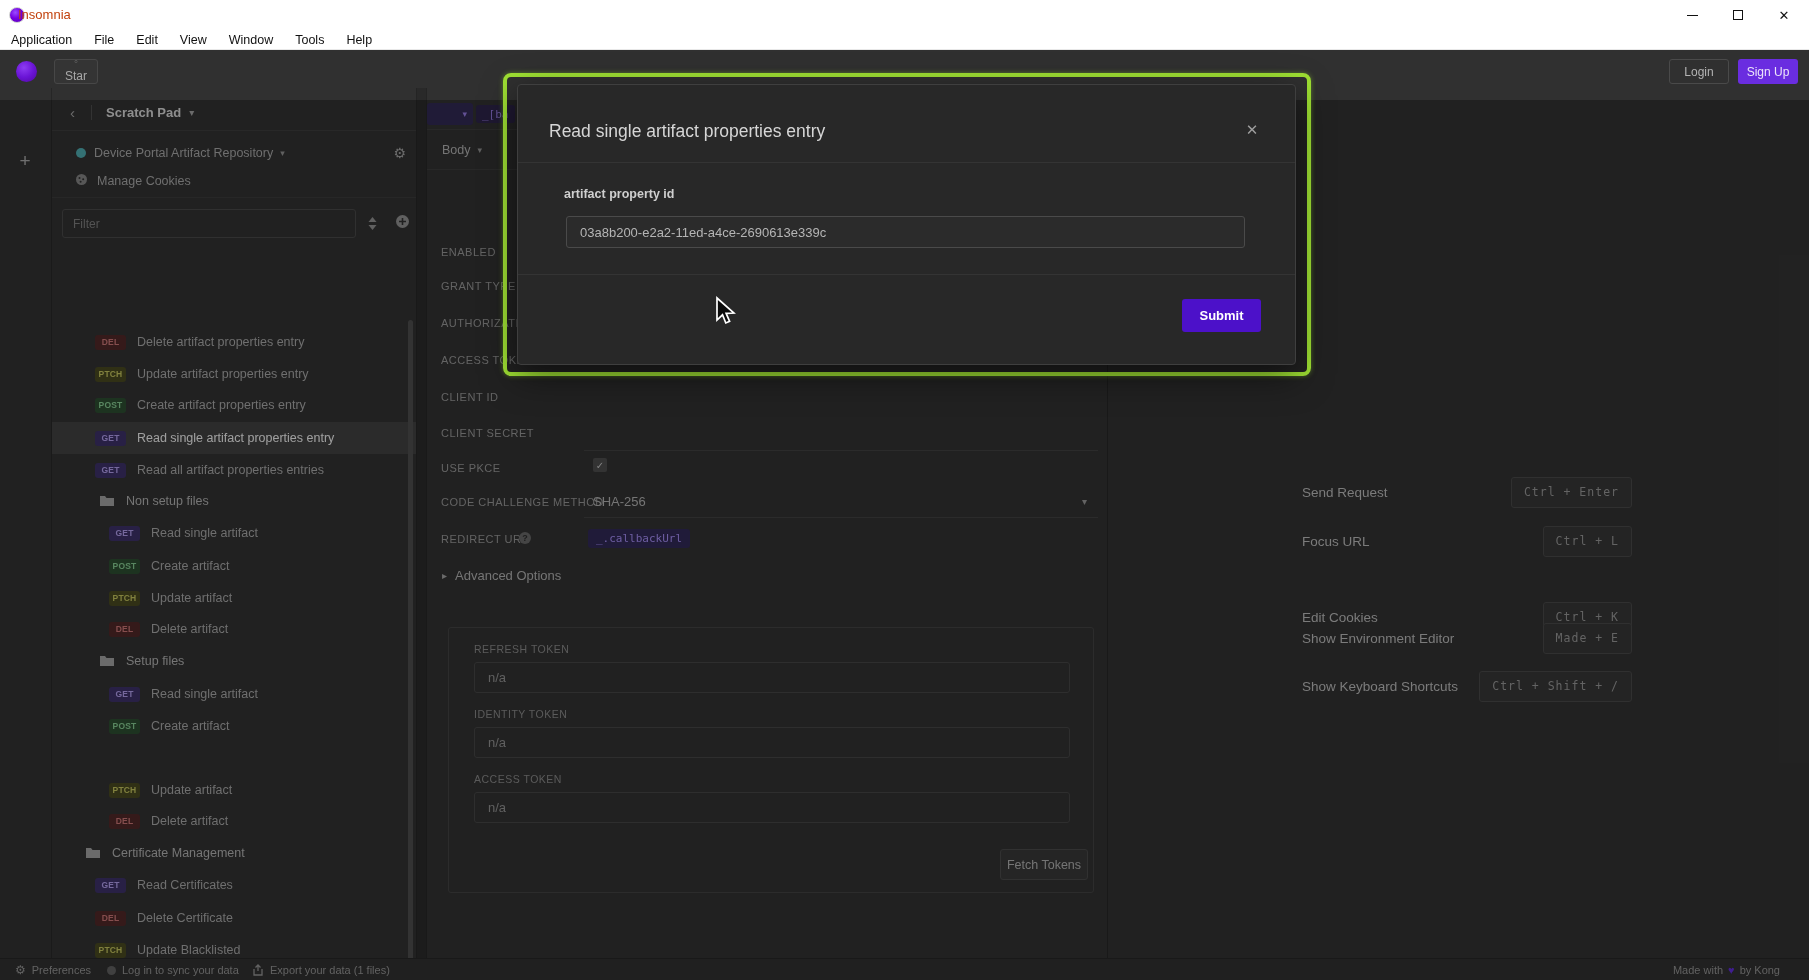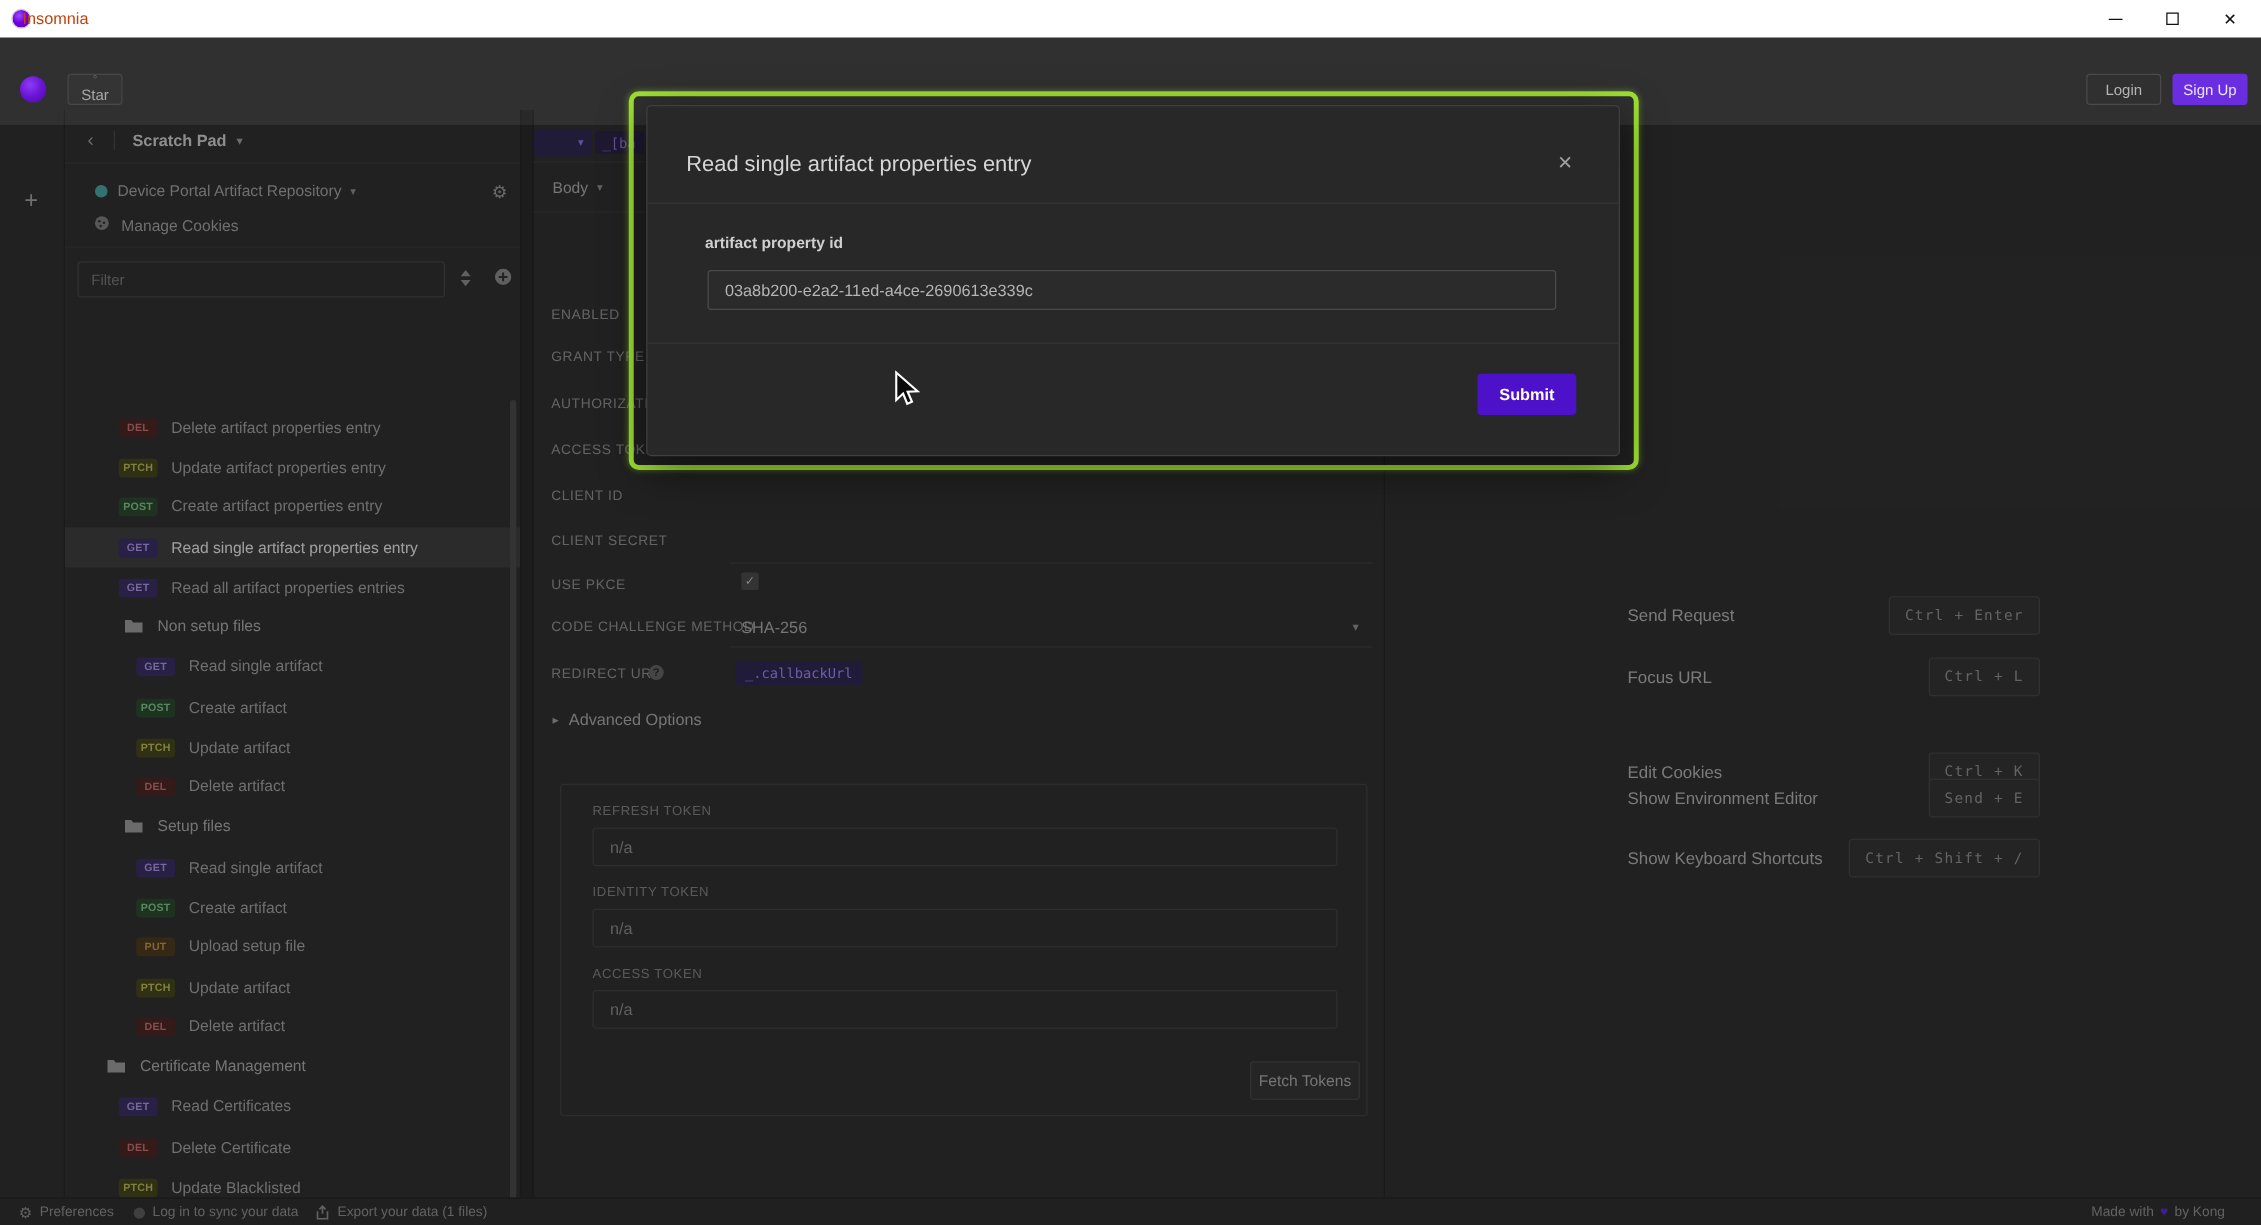--- a/index.html
+++ b/index.html
@@ -166,20 +166,29 @@
         <div class="win-min-glyph"></div>
       </div>
     <div class="win-btn" style="left:1715px;">
         <div class="win-max-glyph"></div>
       </div>
     <div class="win-btn" style="left:1761px;">
         <div class="win-close-glyph">✕</div>
       </div>
   </div>
 
+  <div class="menubar">
+    <span class="menu-item">Application</span>
+    <span class="menu-item">File</span>
+    <span class="menu-item">Edit</span>
+    <span class="menu-item">View</span>
+    <span class="menu-item">Window</span>
+    <span class="menu-item">Tools</span>
+    <span class="menu-item">Help</span>
+  </div>
 
   <div class="app">
 
     <div class="toolbar-logo"></div>
     <div class="star-btn">
       <svg width="14" height="14" viewBox="0 0 14 14">
         <circle cx="7" cy="7" r="5.5" fill="none" stroke="#8f8f8f" stroke-width="1.4"></circle>
         <path d="M4.5 2.2 L6 3.6 M9.5 2.2 L8 3.6" stroke="#8f8f8f" stroke-width="1.4"></path>
       </svg>
       <span>Star</span>
@@ -288,24 +297,20 @@
             </span>
           <span class="flabel">Setup files</span>
         </div>
         <div class="row req" style="top:590px">
           <span class="badge get" style="margin-left:57px">GET</span>
           <span class="rlabel">Read single artifact</span>
         </div>
         <div class="row req" style="top:622px">
           <span class="badge post" style="margin-left:57px">POST</span>
           <span class="rlabel">Create artifact</span>
-        </div>
-        <div class="row req" style="top:653px">
-          <span class="badge put" style="margin-left:57px">PUT</span>
-          <span class="rlabel">Upload setup file</span>
         </div>
         <div class="row req" style="top:686px">
           <span class="badge ptch" style="margin-left:57px">PTCH</span>
           <span class="rlabel">Update artifact</span>
         </div>
         <div class="row req" style="top:717px">
           <span class="badge del" style="margin-left:57px">DEL</span>
           <span class="rlabel">Delete artifact</span>
         </div>
         <div class="row folder" style="top:749px">
@@ -405,21 +410,21 @@
       <div class="sc-row" style="top:437px">
         <span class="sc-label">Focus URL</span>
         <span class="sc-keys">Ctrl + L</span>
       </div>
       <div class="sc-row" style="top:513px">
         <span class="sc-label">Edit Cookies</span>
         <span class="sc-keys">Ctrl + K</span>
       </div>
       <div class="sc-row" style="top:534px">
         <span class="sc-label">Show Environment Editor</span>
-        <span class="sc-keys">Send + E</span>
+        <span class="sc-keys">Made + E</span>
       </div>
       <div class="sc-row" style="top:582px">
         <span class="sc-label">Show Keyboard Shortcuts</span>
         <span class="sc-keys">Ctrl + Shift + /</span>
       </div>
     </div>
 
     <div class="statusbar">
       <div class="st-item" style="left:15px">
         <span class="st-gear">⚙</span>

